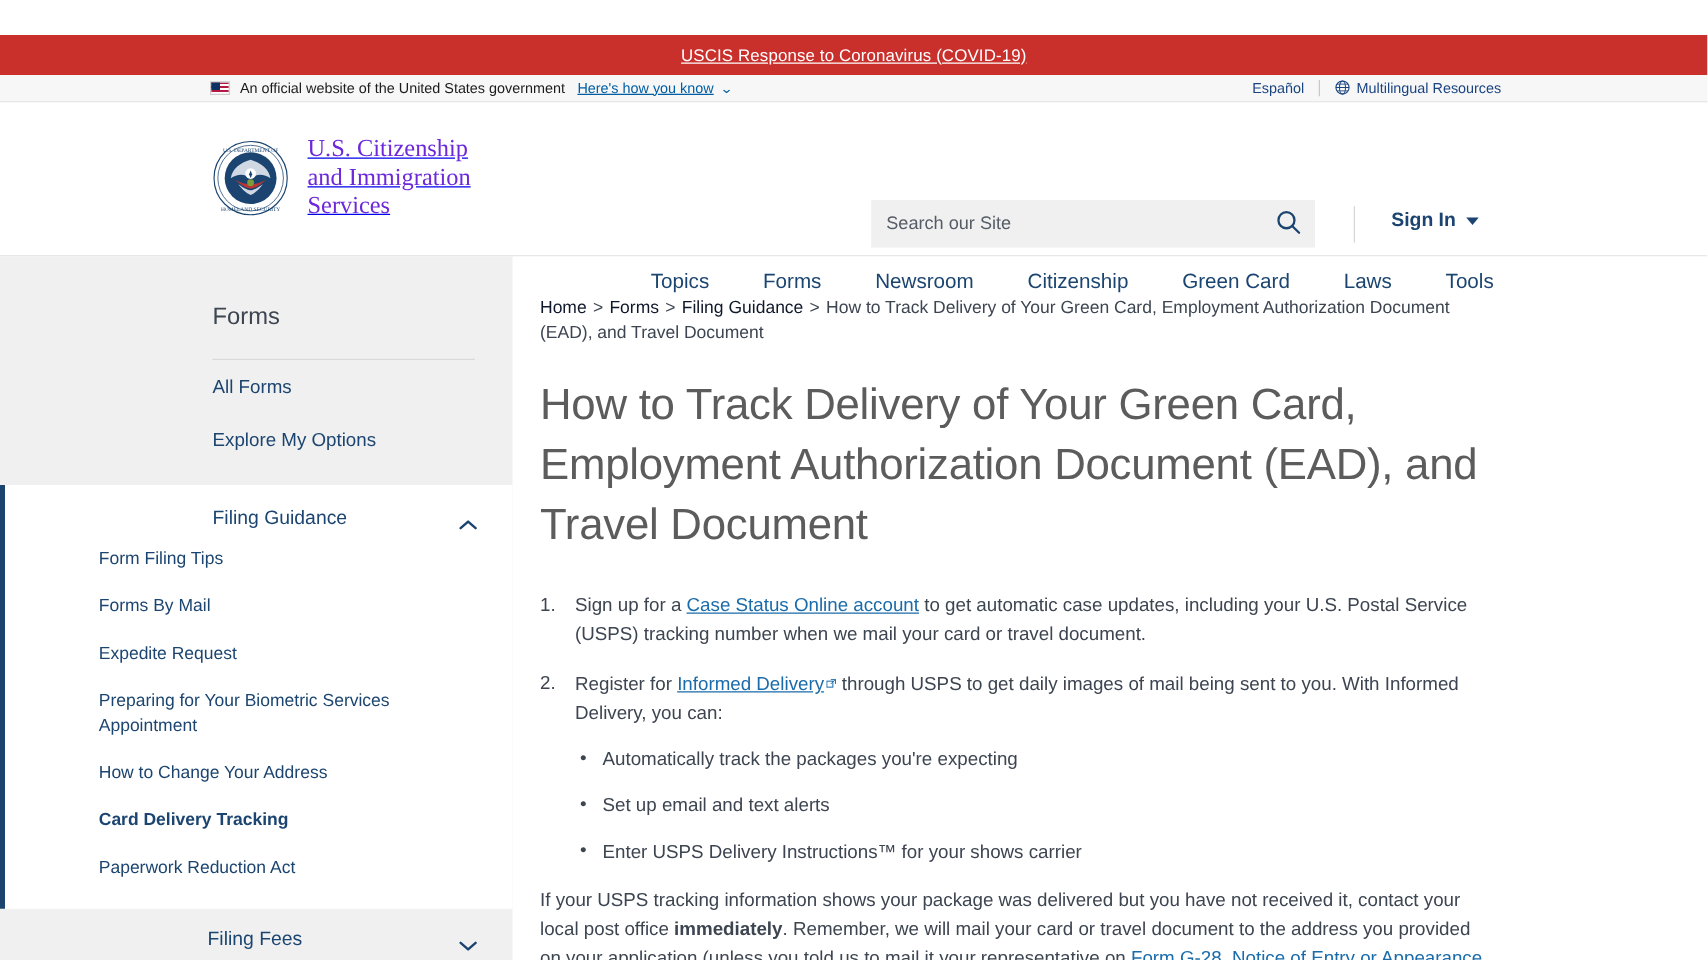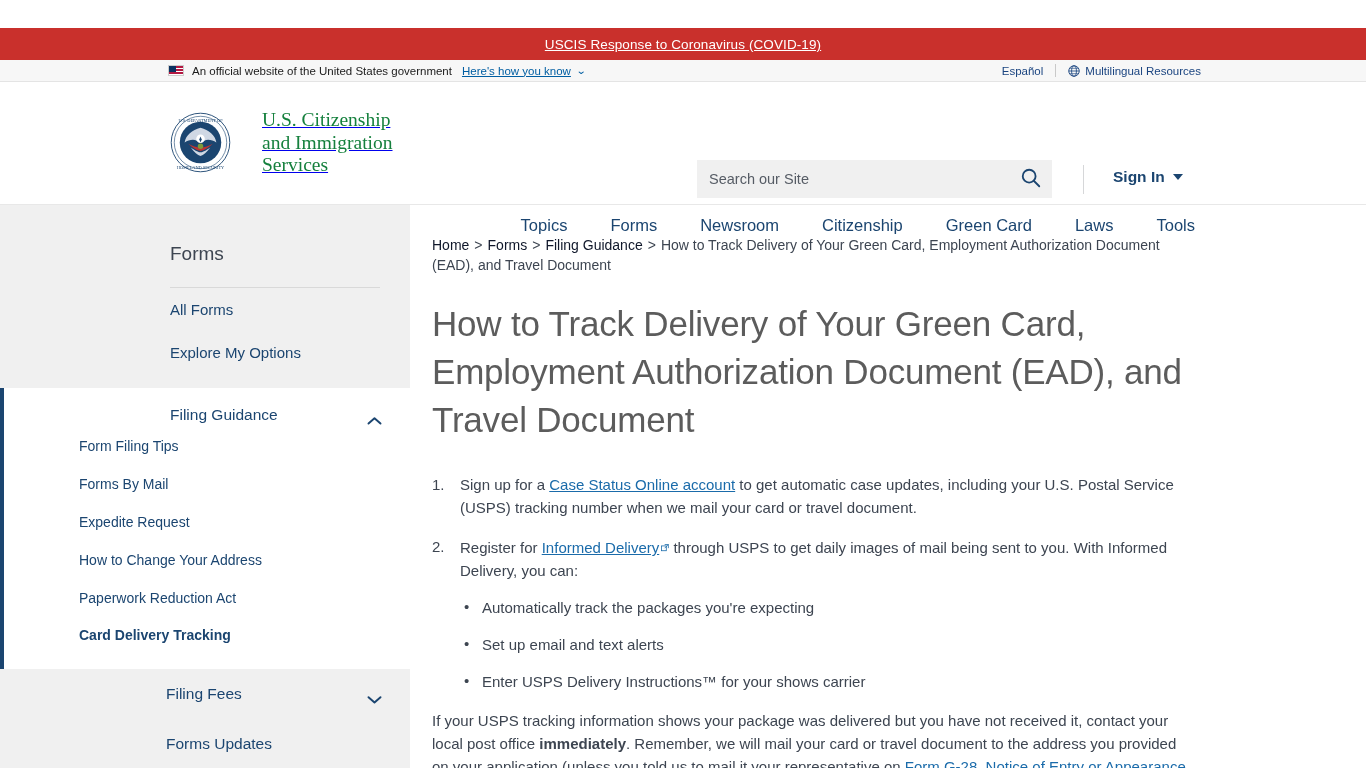--- a/index.html
+++ b/index.html
@@ -80,23 +80,23 @@
     height: 123px;
     position: relative;
     border-bottom: 1px solid #e8e8e8;
   }
   .logo-wrap {
     position: absolute; left: 170px; top: 27px;
     display: flex; align-items: center;
   }
   .dhs-seal { width: 61px; height: 61px; flex: 0 0 auto; }
   .logo-text {
-    margin-left: 31px;
+    margin-left: 15px;
     font-family: "Liberation Serif", serif;
-    color: #15803d;
+    color: #6d28d9;
     font-size: 19.5px;
     line-height: 1.16;
     font-weight: 400;
   }
   .search-box {
     position: absolute; left: 697px; top: 78px;
     width: 355px; height: 38px;
     background: #f0f0f0;
     display: flex; align-items: center;
   }
@@ -353,23 +353,24 @@
         <span class="sp">Filing Guidance</span>
         <span class="chev">
           <svg viewBox="0 0 20 12" width="15" height="9">
             <polyline points="2,10 10,3 18,10" fill="none" stroke="#1b4570" stroke-width="2.6" stroke-linecap="round" stroke-linejoin="round"></polyline>
           </svg>
         </span>
       </div>
       <a href="#" class="sb-sub">Form Filing Tips</a>
       <a href="#" class="sb-sub">Forms By Mail</a>
       <a href="#" class="sb-sub">Expedite Request</a>
+      <a href="#" class="sb-sub">Preparing for Your Biometric Services Appointment</a>
       <a href="#" class="sb-sub">How to Change Your Address</a>
+      <a href="#" class="sb-sub active">Card Delivery Tracking</a>
       <a href="#" class="sb-sub">Paperwork Reduction Act</a>
-      <a href="#" class="sb-sub active">Card Delivery Tracking</a>
     </div>
 
     <div class="sb-collapsed">
       <span class="sp">Filing Fees</span>
       <span class="chev">
         <svg viewBox="0 0 20 12" width="15" height="9">
           <polyline points="2,3 10,10 18,3" fill="none" stroke="#1b4570" stroke-width="2.6" stroke-linecap="round" stroke-linejoin="round"></polyline>
         </svg>
       </span>
     </div>

